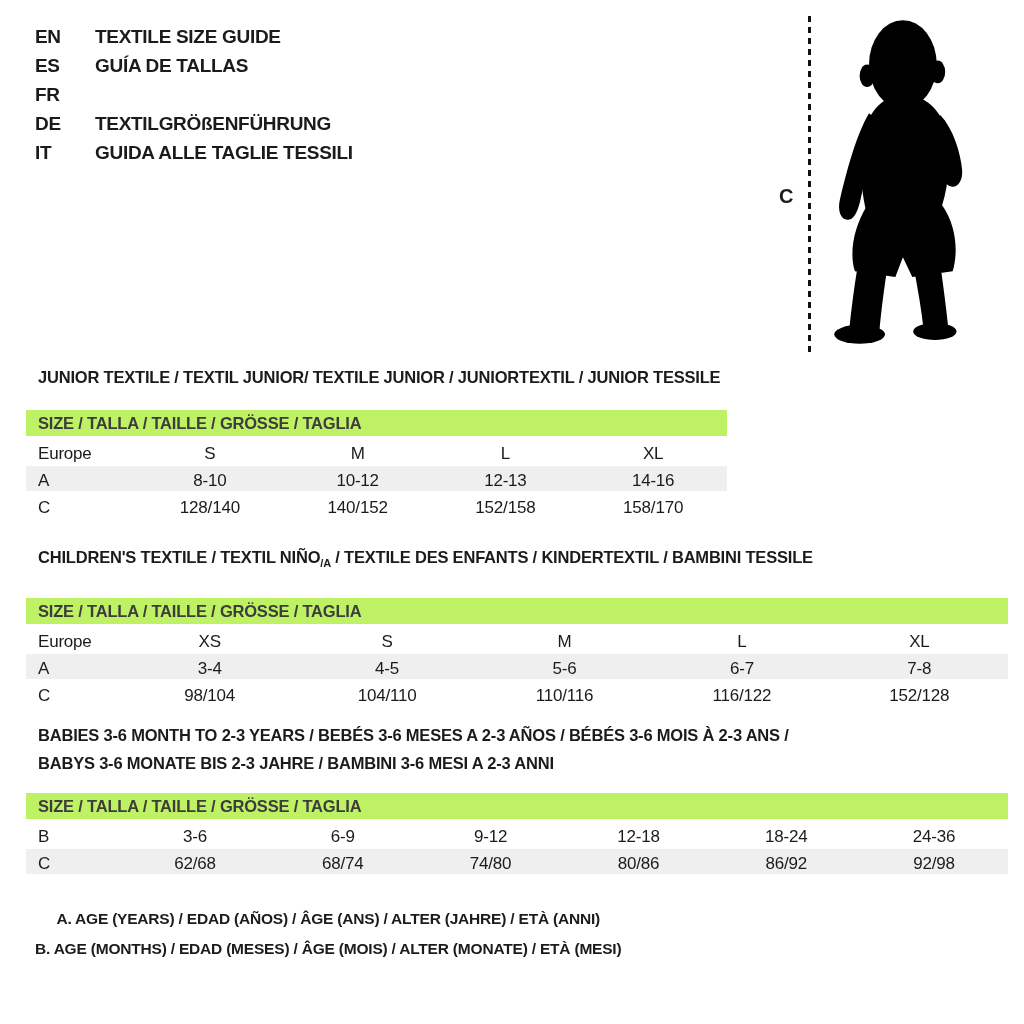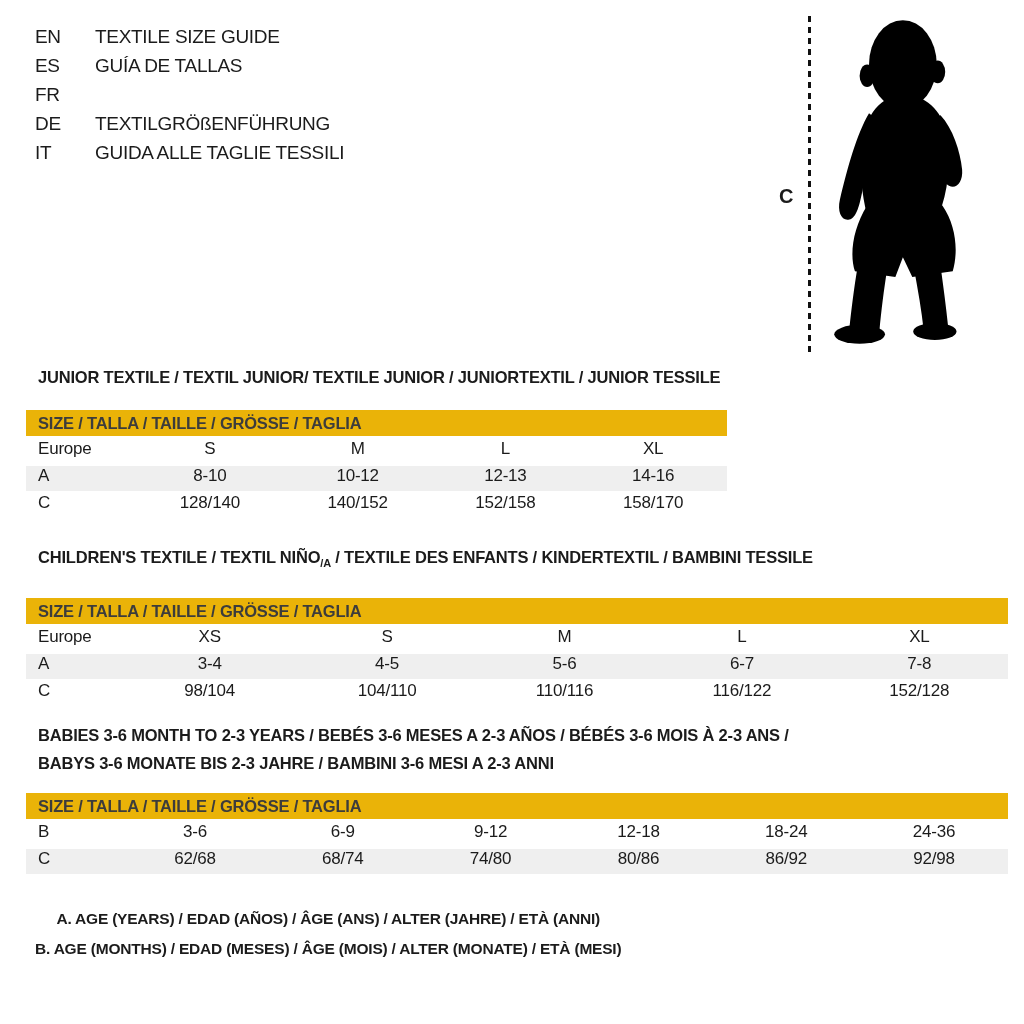--- a/index.html
+++ b/index.html
@@ -3,42 +3,42 @@
 <meta charset="utf-8">
 <style>
   html,body{margin:0;padding:0;}
   body{
     width:1024px;height:1024px;position:relative;background:#ffffff;
     font-family:"Liberation Sans", sans-serif;color:#1b1b1b;overflow:hidden;
   }
   
   .lang-block{position:absolute;left:35px;top:22px;}
   .lang-row{display:flex;height:29px;align-items:center;
-    font-weight:normal;font-size:19px;letter-spacing:-0.3px;}
+    font-weight:bold;font-size:19px;letter-spacing:-0.3px;}
   .lang-code{width:60px;}
   
   .figure{position:absolute;left:0;top:0;width:1024px;height:370px;pointer-events:none;}
   .meas-line{position:absolute;left:808px;top:16px;width:3px;height:338px;
     background:repeating-linear-gradient(to bottom,#111 0 6px,transparent 6px 11px);}
   .meas-label{position:absolute;left:779px;top:185px;font-size:20px;font-weight:bold;}
   .sil{position:absolute;left:822px;top:6px;width:158px;height:350px;}
   
   .section{position:absolute;left:0;width:1024px;}
   .sec-heading{margin:0 0 0 38px;font-size:16.5px;font-weight:bold;
     letter-spacing:-0.2px;line-height:21px;white-space:nowrap;}
   .sec-heading .subsc{font-size:11px;vertical-align:-4px;}
   .sec3 .sec-heading{line-height:28px;}
   .size-bar{margin:22px 0 0 26px;height:26px;line-height:26px;padding-left:12px;
-    background:#eab308;font-weight:bold;font-size:16.5px;color:#3c3c3c;
+    background:#bef264;font-weight:bold;font-size:16.5px;color:#3c3c3c;
     letter-spacing:-0.2px;box-sizing:border-box;}
   .sec2 .size-bar{margin-top:24px;}
   .sec3 .size-bar{margin-top:16px;}
   .t-narrow{width:701px;}
   .t-wide{width:982px;}
-  .trow{margin:2px 0 0 26px;display:flex;height:25px;align-items:flex-start;
+  .trow{margin:2px 0 0 26px;display:flex;height:25px;align-items:flex-end;
     font-size:17px;letter-spacing:-0.2px;box-sizing:border-box;}
   .trow.first{margin-top:3px;}
   .trow.shaded{background:#efefef;}
   .tlabel{padding-left:12px;box-sizing:border-box;}
   .t-narrow .tlabel{flex:0 0 110px;}
   .t-wide .tlabel{flex:0 0 95px;}
   .tcell{flex:1;text-align:center;}
   
   .footnotes{position:absolute;left:35px;top:904px;text-align:center;}
   .footnote{font-weight:bold;font-size:15.5px;line-height:30px;

